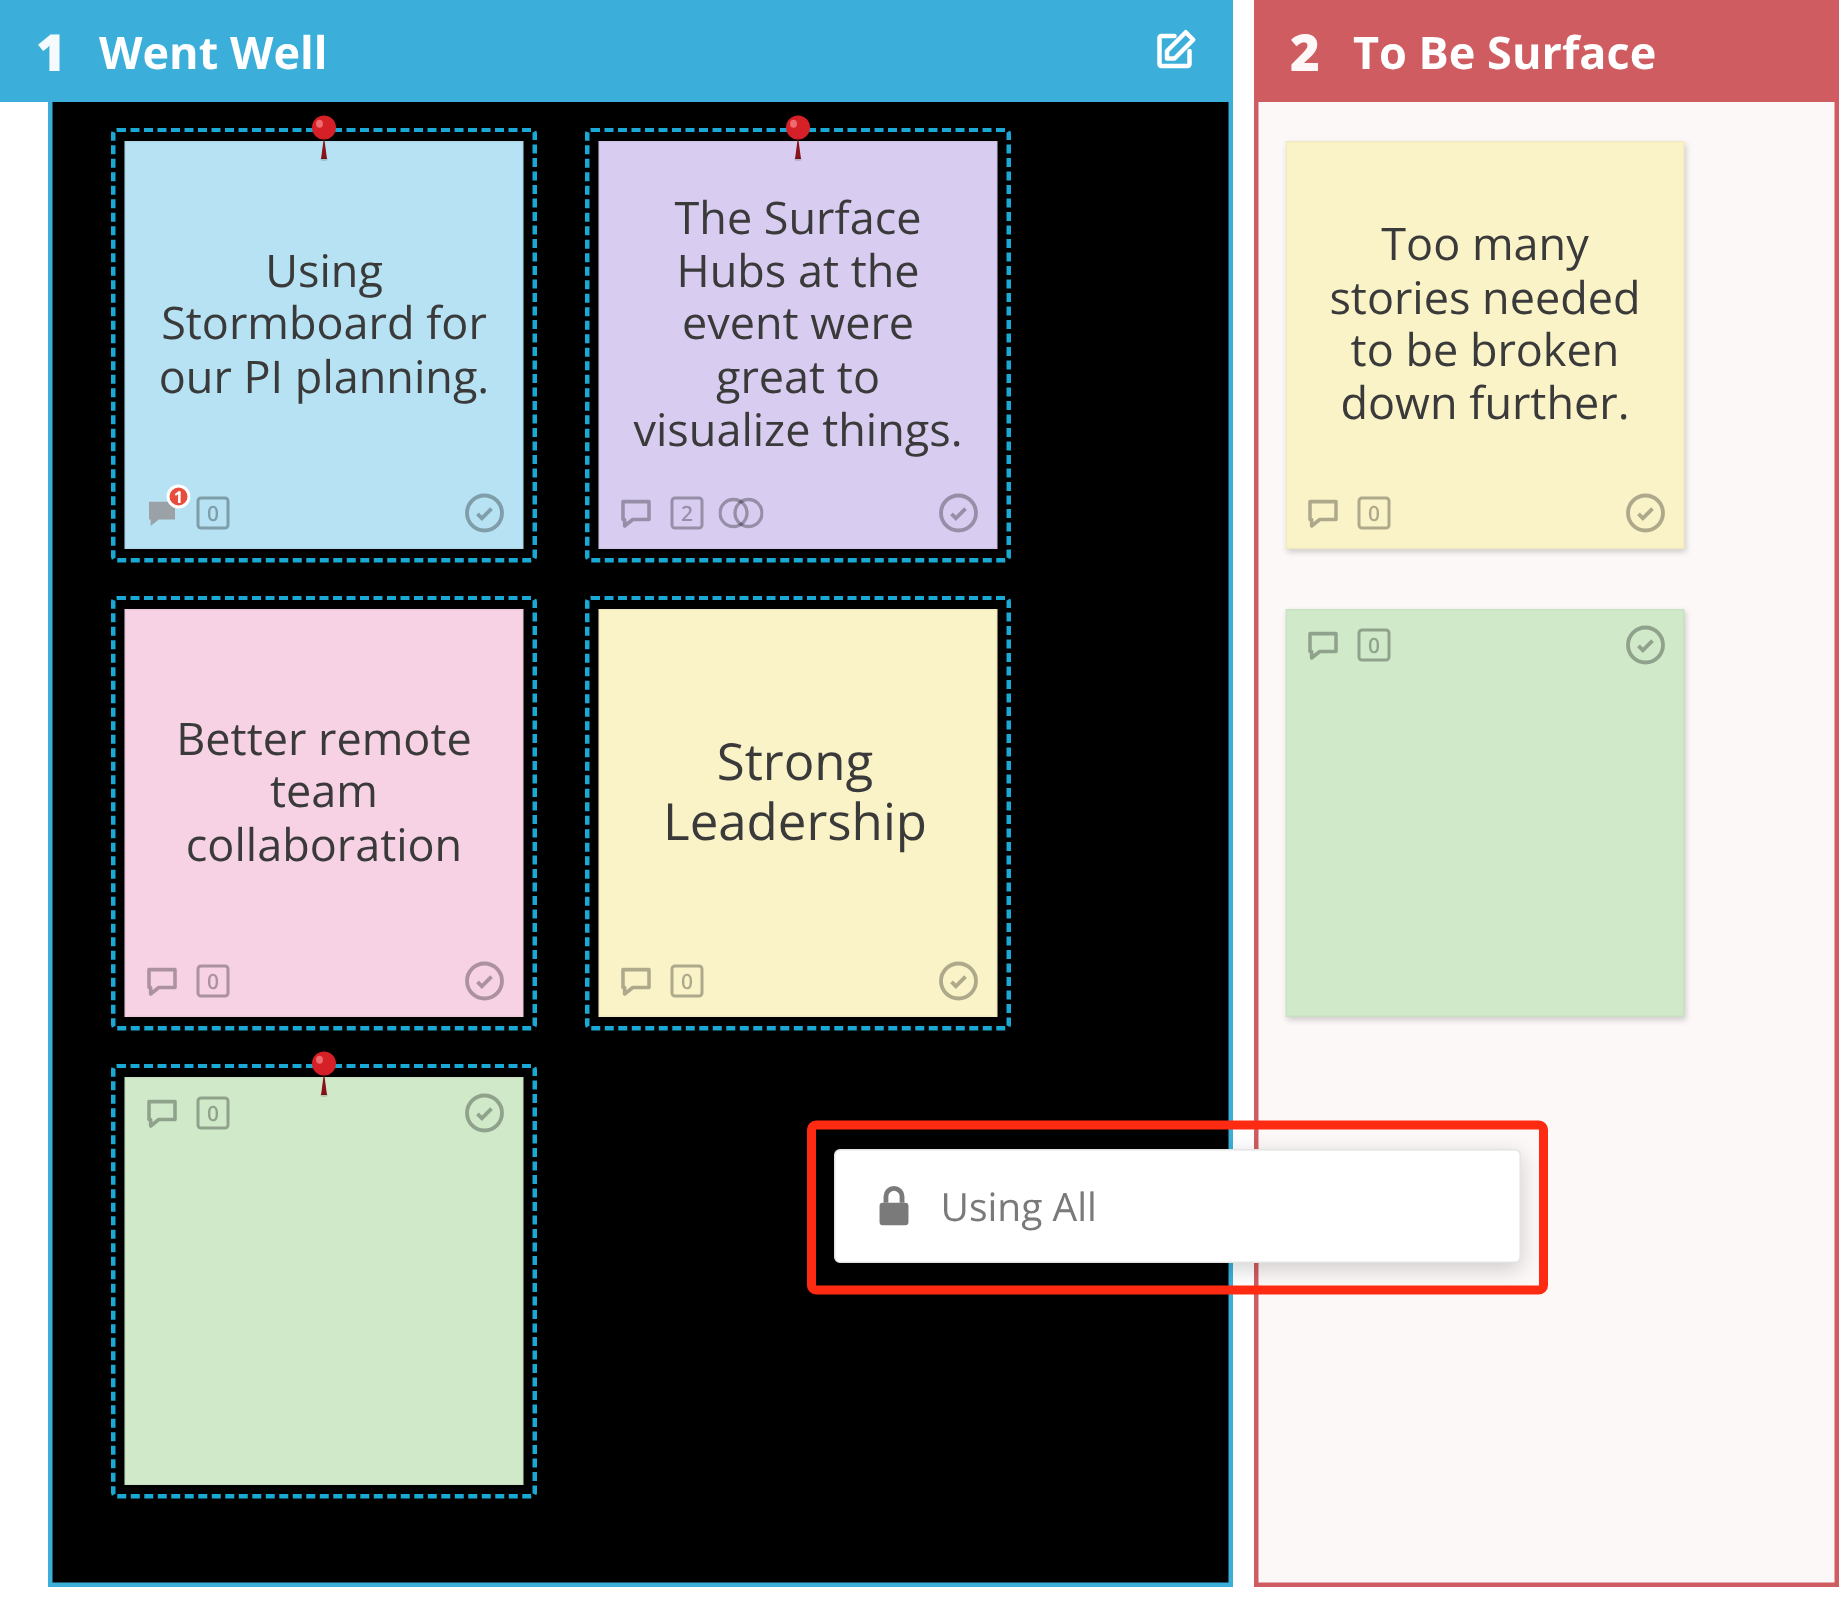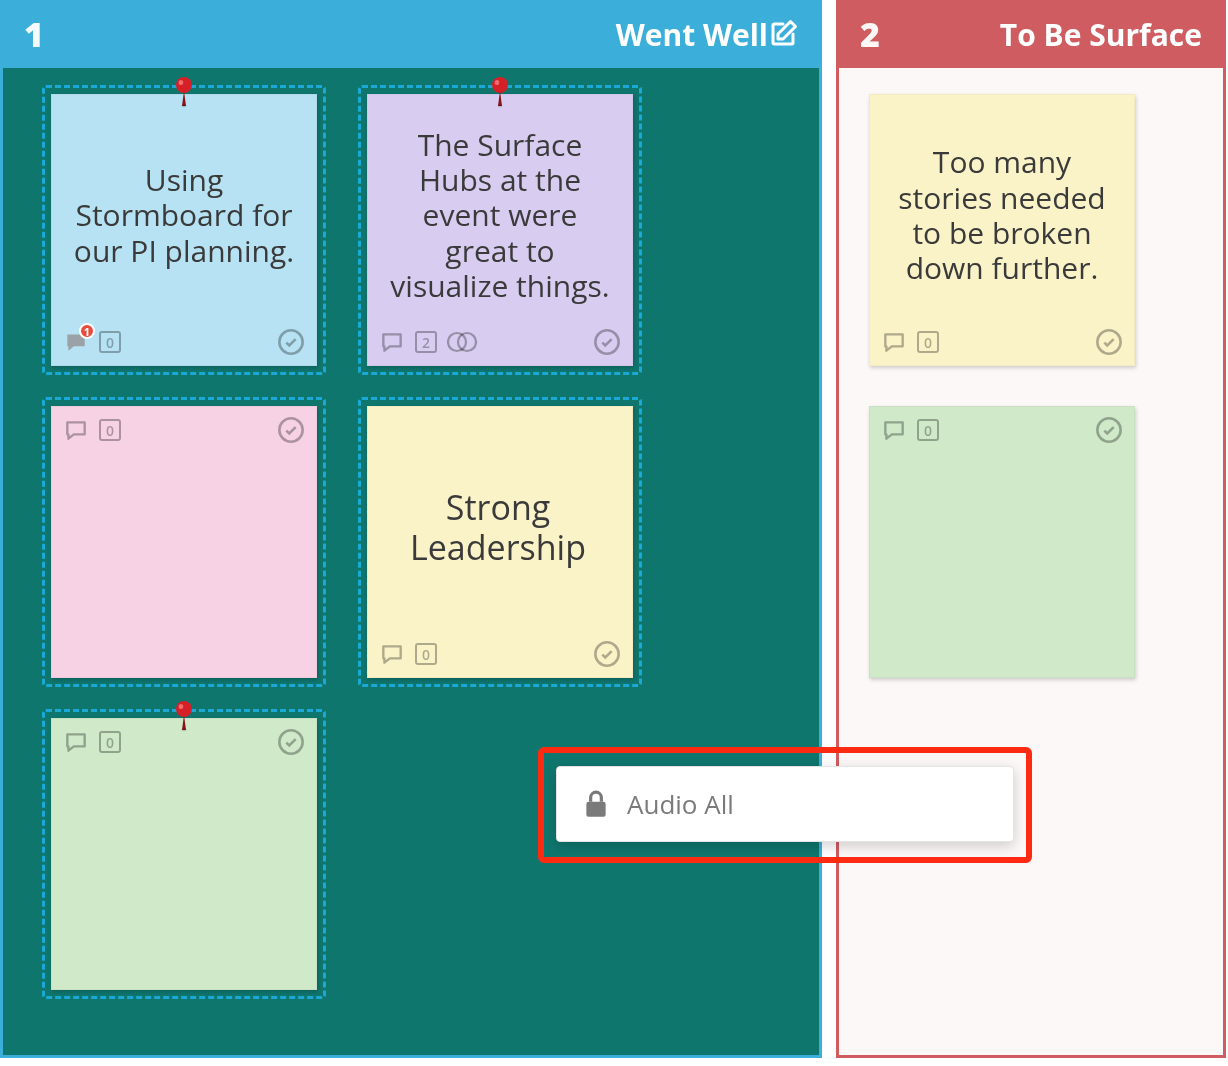--- a/index.html
+++ b/index.html
@@ -32,42 +32,42 @@
     font-size: 30px;
   }
   .col-header.blue { background: #3bafda; }
   .col-header.red  { background: #cf5c60; }
   .col-num {
     width: 42px;
     font-size: 34px;
     font-weight: 800;
     color: rgba(255,255,255,0.95);
   }
-  .col-title { flex: 1; text-align: right; }
+  .col-title { flex: 1; }
   .edit-icon {
     width: 30px; height: 30px;
     color: #fff;
     cursor: pointer;
   }
   .col-body {
     border: 3px solid transparent;
     border-top: none;
     flex: 1;
     min-height: 990px;
     position: relative;
   }
-  .col-1 .col-body { border-color: #3bafda; background:#0f766e; }
+  .col-1 .col-body { border-color: #3bafda; background:#000000;margin-left:32px; }
   .col-2 .col-body { border-color: #cf5c60; background:#fdf8f8; }
   .cards {
     display: flex;
     flex-wrap: wrap;
     gap: 40px 50px;
     padding: 26px 48px;
   }
-  .col-2 .cards { padding: 26px 30px; }
+  .col-2 .cards { padding: 26px 18px; }
   .card-wrap {
     position: relative;
   }
   .selected-wrap {
     border: 3px dashed #1aa8d4;
     padding: 6px;
     border-radius: 4px;
     margin: -9px;
   }
   .card {
@@ -248,20 +248,21 @@
                   <svg width="28" height="28" viewBox="0 0 24 24" fill="none" stroke="currentColor" stroke-width="2.2">
     <circle cx="12" cy="12" r="10"></circle>
     <path d="M8 12.5l2.5 2.5L16 9.5"></path>
   </svg>
                 </span>
     </div>
             </div>
           </div>
           <div class="card-wrap selected-wrap">
             <div class="card pink">
+              <div class="card-text">Better remote team collaboration</div>
               <div class="card-footer">
       <span class="ico comment-ico" style="">
         <svg width="26" height="26" viewBox="0 0 24 24" fill="none" stroke="currentColor" stroke-width="2.2">
     <path d="M4 5h16v11H10l-5 4v-4H4z" stroke-linejoin="round"></path>
   </svg>
 
       </span>
       <span class="countbox">0</span>
 
       <span class="footer-spacer"></span>
@@ -384,16 +385,16 @@
     </div>
   </div>
 
 <div class="context-menu">
   <span class="ico">
     <svg width="26" height="30" viewBox="0 0 24 28" fill="none">
       <rect x="3" y="12" width="18" height="14" rx="2" fill="#7a7a7a"></rect>
       <path d="M7 12 V8 a5 5 0 0 1 10 0 V12" stroke="#7a7a7a" stroke-width="3" fill="none"></path>
     </svg>
   </span>
-  <span class="label">Audio All</span>
+  <span class="label">Using All</span>
 </div>
 
 <div class="highlight-box"></div>
 
 </body></html>

